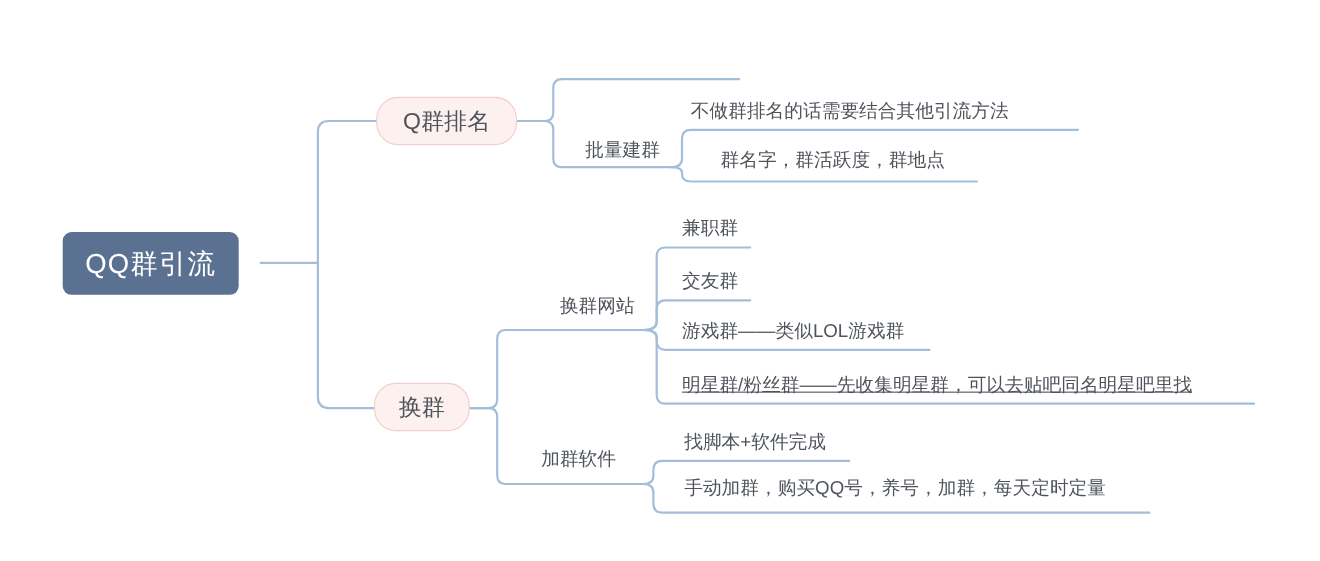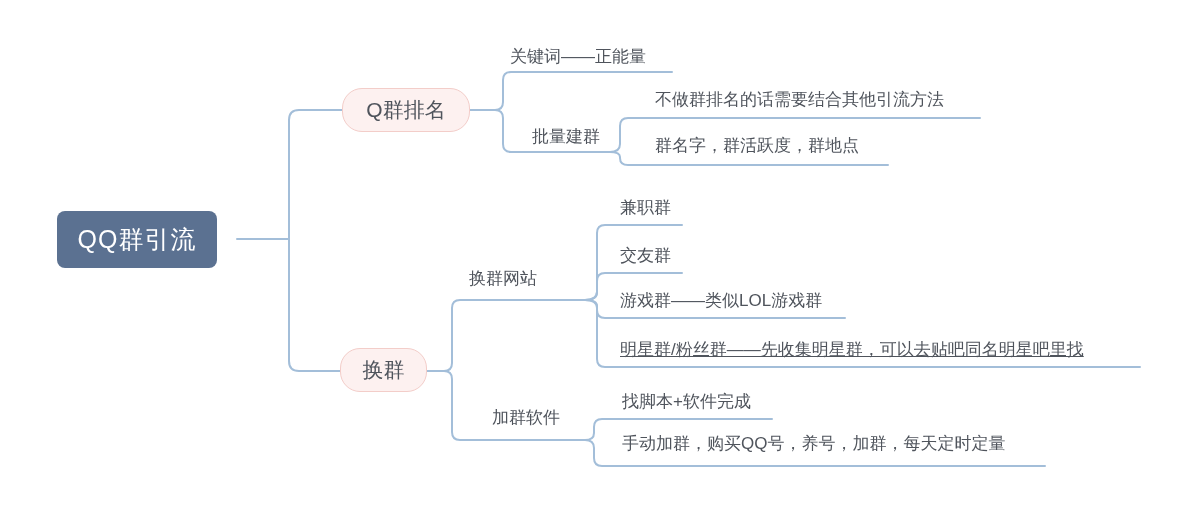--- a/index.html
+++ b/index.html
@@ -29,23 +29,23 @@
   }
   .box-qrank{left:342px;top:88px;width:128px;height:44px;}
   .box-swap{left:340px;top:348px;width:87px;height:44px;text-align:right;}
   .leaf{
     position:absolute;
     color:#4f545c;font-size:17px;white-space:nowrap;
     line-height:22px;
   }
   .lf-kw{left:510px;top:46px;}
   .lf-pl{left:510px;top:126px;margin-left:22px;}
-  .lf-n1{left:655px;top:90px;font-family:Liberation Mono, monospace;}
+  .lf-n1{left:628px;top:90px;}
   .lf-n2{left:655px;top:135px;}
-  .lf-hw{left:469px;top:268px;}
+  .lf-hw{left:509px;top:268px;}
   .lf-jz{left:620px;top:197px;}
   .lf-jy{left:620px;top:245px;}
   .lf-yx{left:620px;top:290px;}
   .lf-mx{left:620px;top:339px;text-decoration:underline;}
   .lf-jq{left:492px;top:407px;}
   .lf-zj{left:622px;top:391px;}
   .lf-sd{left:622px;top:433px;}
 </style>
 </head>
 <body>
@@ -74,21 +74,20 @@
 
     <path d="M 585 440 Q 594 440 594 433 V 427 Q 594 419 602 419 H 772"></path>
     <path d="M 585 440 Q 594 440 594 448 V 458 Q 594 466 602 466 H 1045"></path>
   </svg>
 
   <div class="node-box root-box">QQ群引流</div>
 
   <div class="node-box branch-box box-qrank">Q群排名</div>
   <div class="node-box branch-box box-swap">换群</div>
 
-  <div class="leaf lf-kw">关键词——正能量</div>
   <div class="leaf lf-pl">批量建群</div>
   <div class="leaf lf-n1">不做群排名的话需要结合其他引流方法</div>
   <div class="leaf lf-n2">群名字，群活跃度，群地点</div>
 
   <div class="leaf lf-hw">换群网站</div>
   <div class="leaf lf-jz">兼职群</div>
   <div class="leaf lf-jy">交友群</div>
   <div class="leaf lf-yx">游戏群——类似LOL游戏群</div>
   <div class="leaf lf-mx">明星群/粉丝群——先收集明星群，可以去贴吧同名明星吧里找</div>
   <div class="leaf lf-jq">加群软件</div>

